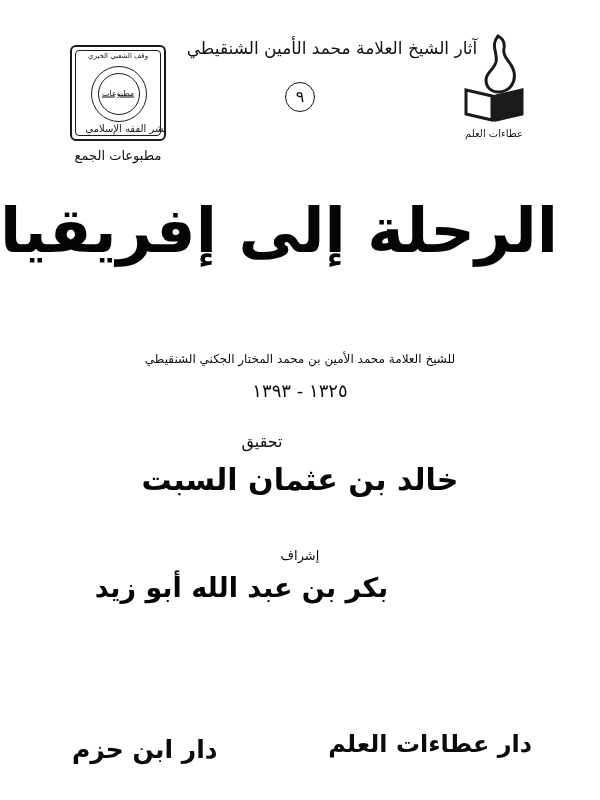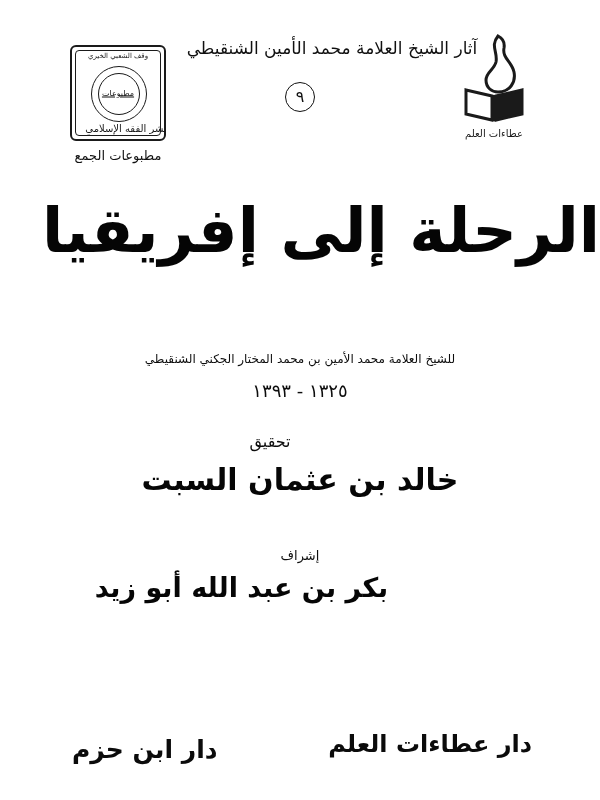--- a/index.html
+++ b/index.html
@@ -144,21 +144,21 @@
     color: #1a1a1a;
     letter-spacing: 0.5px;
   }
 
   
   .main-title {
     position: absolute;
     top: 192px;
     left: 0;
     width: 600px;
-    text-align: right;
+    text-align: left;
     font-size: 62px;
     line-height: 1.25;
     font-weight: bold;
     color: #050505;
     white-space: nowrap;
     font-family: "DejaVu Sans", "Liberation Sans", sans-serif;
   }
 
   
   .author-line {
@@ -179,21 +179,21 @@
     text-align: center;
     font-size: 18px;
     color: #0d0d0d;
     letter-spacing: 2px;
   }
 
   
   .label-tahqiq {
     position: absolute;
     top: 432px;
-    left: 16px;
+    left: 8px;
     width: 508px;
     text-align: center;
     font-size: 16px;
     letter-spacing: 6px;
     color: #0d0d0d;
   }
   .editor-name {
     position: absolute;
     top: 462px;
     left: 0;

